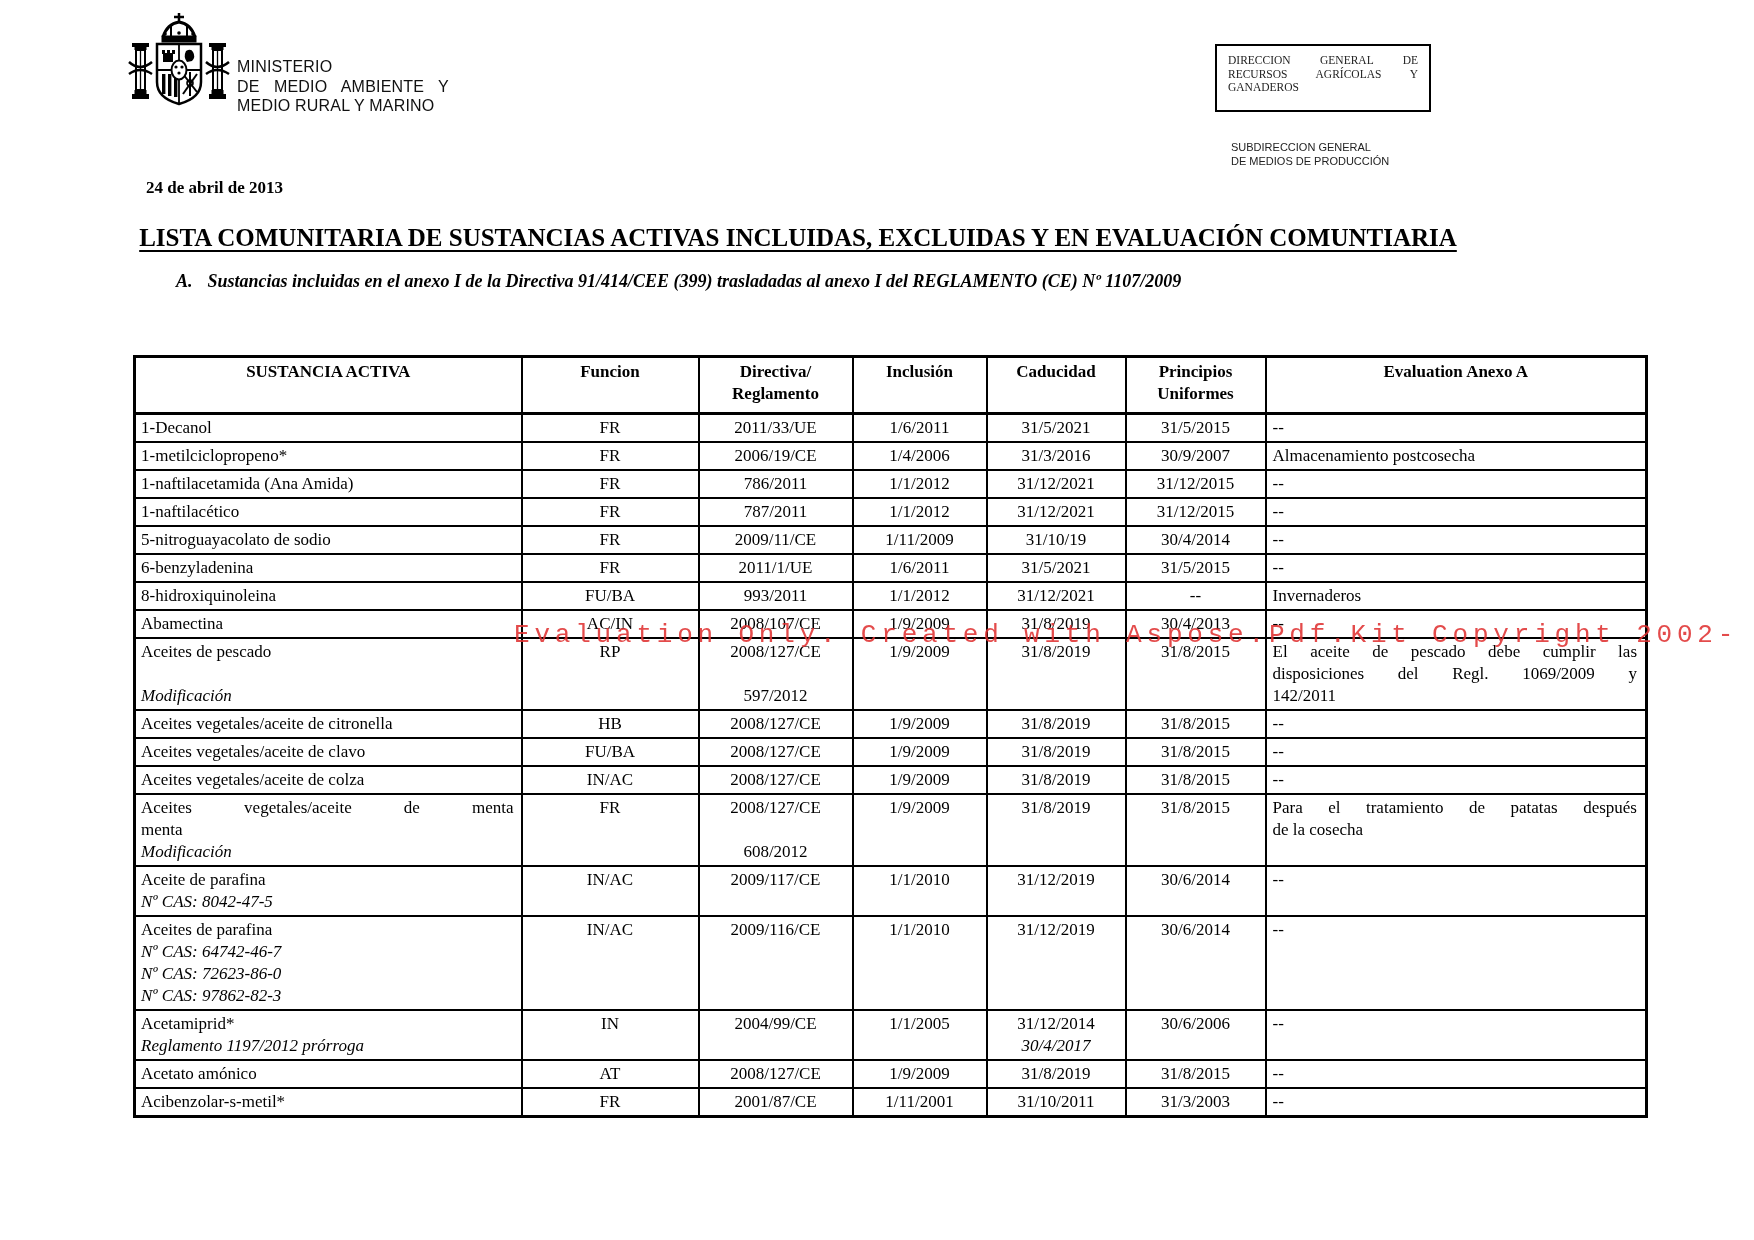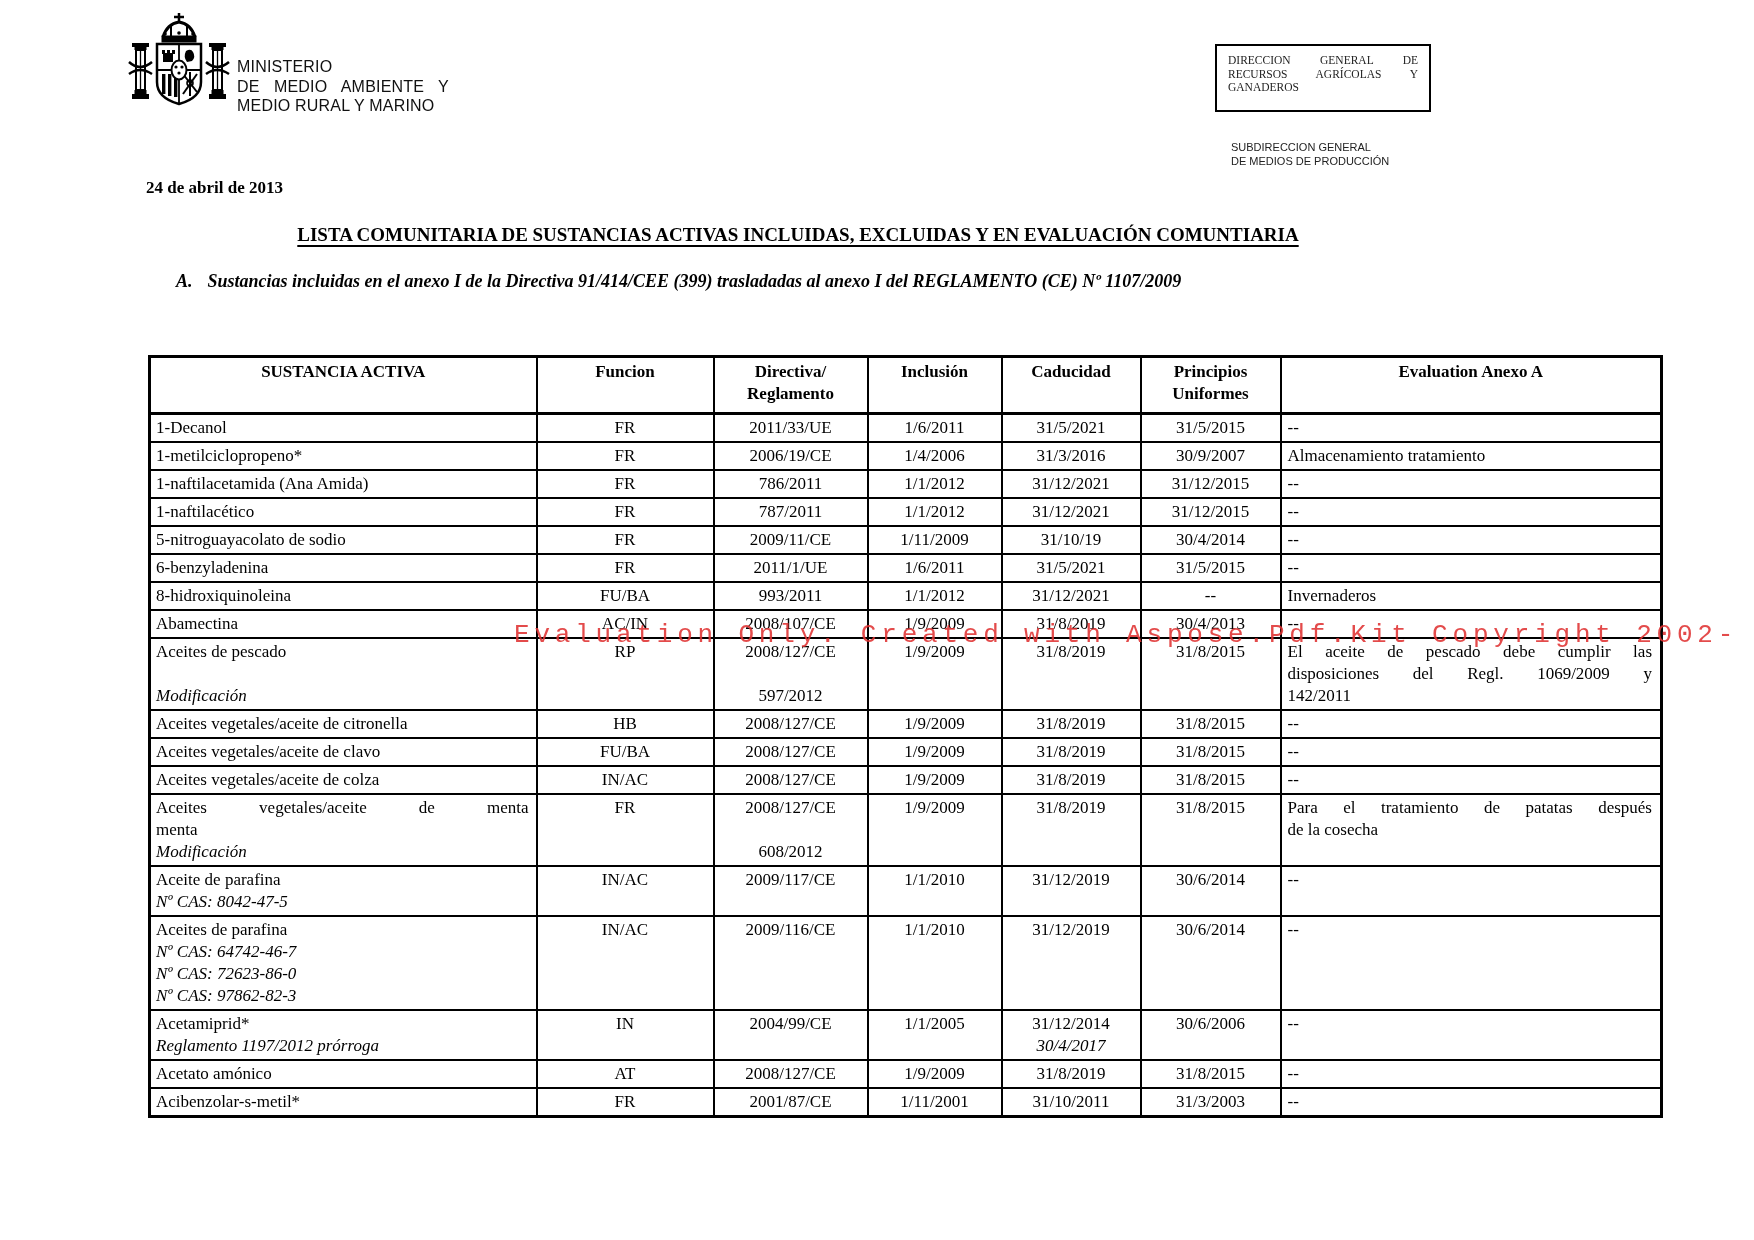--- a/index.html
+++ b/index.html
@@ -17,28 +17,28 @@
   .dg-box{position:absolute;left:1215px;top:44px;width:216px;height:68px;box-sizing:border-box;
           border:2px solid #000;padding:8px 11px 0 11px;
           font-family:Liberation Serif, serif;font-size:11.5px;line-height:13.5px;color:#222;}
   .dg-box .jlast{text-align:justify;text-align-last:justify;}
   .subdg{position:absolute;left:1231px;top:141px;
          font-family:"Liberation Sans",sans-serif;font-size:11px;line-height:13.5px;color:#222;}
 
   .date{position:absolute;left:146px;top:178px;font-size:17px;font-weight:bold;}
 
   .title{position:absolute;left:133px;top:224px;width:1330px;text-align:center;
-         font-size:19px;font-weight:bold;white-space:nowrap;}
+         font-size:25px;font-weight:bold;white-space:nowrap;}
   .title span{text-decoration:underline;text-decoration-thickness:2px;text-underline-offset:4px;}
 
   .section{position:absolute;left:176px;top:271px;font-size:18px;font-weight:bold;white-space:nowrap;font-style:italic;}
   .section .lbl{margin-right:15px;}
 
   
-  .tblwrap{position:absolute;left:133px;top:355px;margin-left:15px;}
+  .tblwrap{position:absolute;left:133px;top:355px;}
   table{border-collapse:collapse;table-layout:fixed;width:1512px;border:3px solid #000;}
   col.c1{width:387px;} col.c2{width:177px;} col.c3{width:154px;} col.c4{width:134px;}
   col.c5{width:139px;} col.c6{width:140px;} col.c7{width:381px;}
   th,td{border:2px solid #000;vertical-align:top;font-size:17px;line-height:22px;
         padding:2px 5px;overflow:hidden;}
   thead th{font-weight:bold;text-align:center;border-bottom:3px solid #000;padding:3px 3px 7px 3px;}
   td.c-funcion,td.c-directiva,td.c-inclusion,td.c-caducidad,td.c-principios{text-align:center;padding:2px 2px;}
   td.c-sustancia{padding:2px 7px 2px 5px;}
   td.c-condiciones{padding:2px 8px 2px 6px;}
   .line{min-height:22px;}
@@ -213,21 +213,21 @@
             <td class="c-inclusion">
               <div class="line">1/4/2006</div>
             </td>
             <td class="c-caducidad">
               <div class="line">31/3/2016</div>
             </td>
             <td class="c-principios">
               <div class="line">30/9/2007</div>
             </td>
             <td class="c-condiciones">
-              <div class="line">Almacenamiento tratamiento</div>
+              <div class="line">Almacenamiento postcosecha</div>
             </td>
           </tr>
           <tr>
             <td class="c-sustancia">
               <div class="line">1-naftilacetamida (Ana Amida)</div>
             </td>
             <td class="c-funcion">
               <div class="line">FR</div>
             </td>
             <td class="c-directiva">

